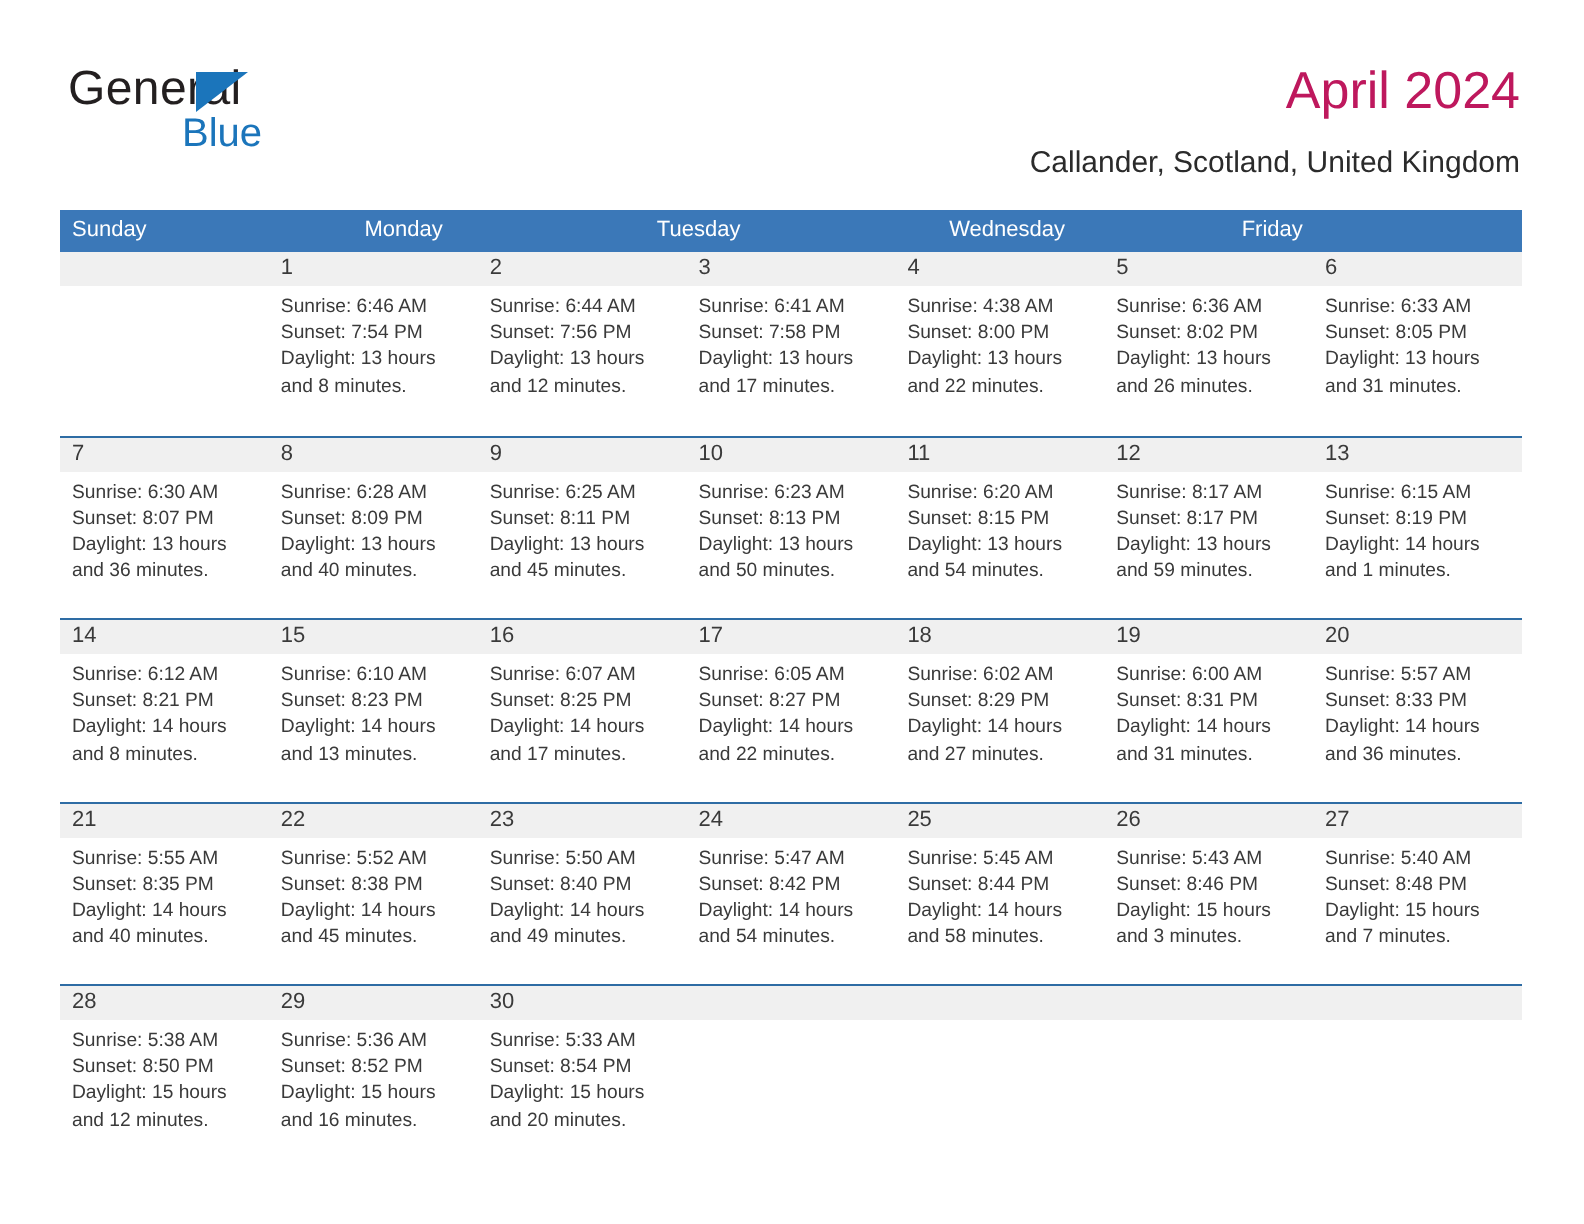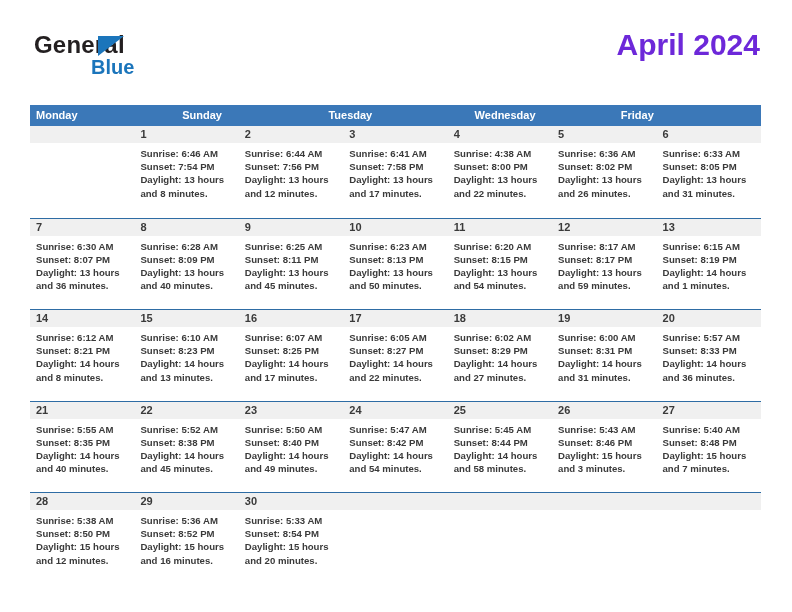--- a/index.html
+++ b/index.html
@@ -7,21 +7,20 @@
     margin: 0; padding: 0;
     width: 792px; height: 612px;
     background: #ffffff;
     font-family: "Liberation Sans", sans-serif;
   }
   .page {
     position: relative;
     width: 792px; height: 612px;
     background: #ffffff;
     overflow: hidden;
-    font-weight: bold;
   }
 
   
   .topbar {
     position: absolute;
     left: 30px; top: 28px; right: 32px;
     height: 68px;
   }
   .logo {
     position: absolute;
@@ -46,22 +45,22 @@
   .logo-blue {
     position: absolute;
     left: 61px; top: 22px;
     font-size: 20px;
     color: #1b75bb;
     line-height: 26px;
   }
   .title {
     position: absolute;
     right: 0; top: 0;
-    font-size: 30px;
-    color: #6d28d9;
+    font-size: 26px;
+    color: #be185d;
     text-align: right;
     line-height: 34px;
     white-space: nowrap;
   }
   .subtitle {
     position: absolute;
     right: 0; top: 44px;
     font-size: 15px;
     color: #2b2b2b;
     text-align: right;
@@ -126,26 +125,27 @@
 
 <div class="page">
 
   <div class="topbar">
     <div class="logo">
       <span class="logo-general">General</span>
       <span class="logo-tri"></span>
       <span class="logo-blue">Blue</span>
     </div>
     <div class="title">April 2024</div>
+    <div class="subtitle">Callander, Scotland, United Kingdom</div>
   </div>
 
   <div class="calendar">
     <div class="weekdays" id="weekday-row">
+        <div class="weekday">Sunday</div>
         <div class="weekday">Monday</div>
-        <div class="weekday">Sunday</div>
         <div class="weekday">Tuesday</div>
         <div class="weekday">Wednesday</div>
         <div class="weekday">Friday</div>
       </div>
     <div id="weeks-container">
         <div class="week">
           <div class="cell empty">
             <div class="daynum-band">
               <div class="daynum"></div>
             </div>

